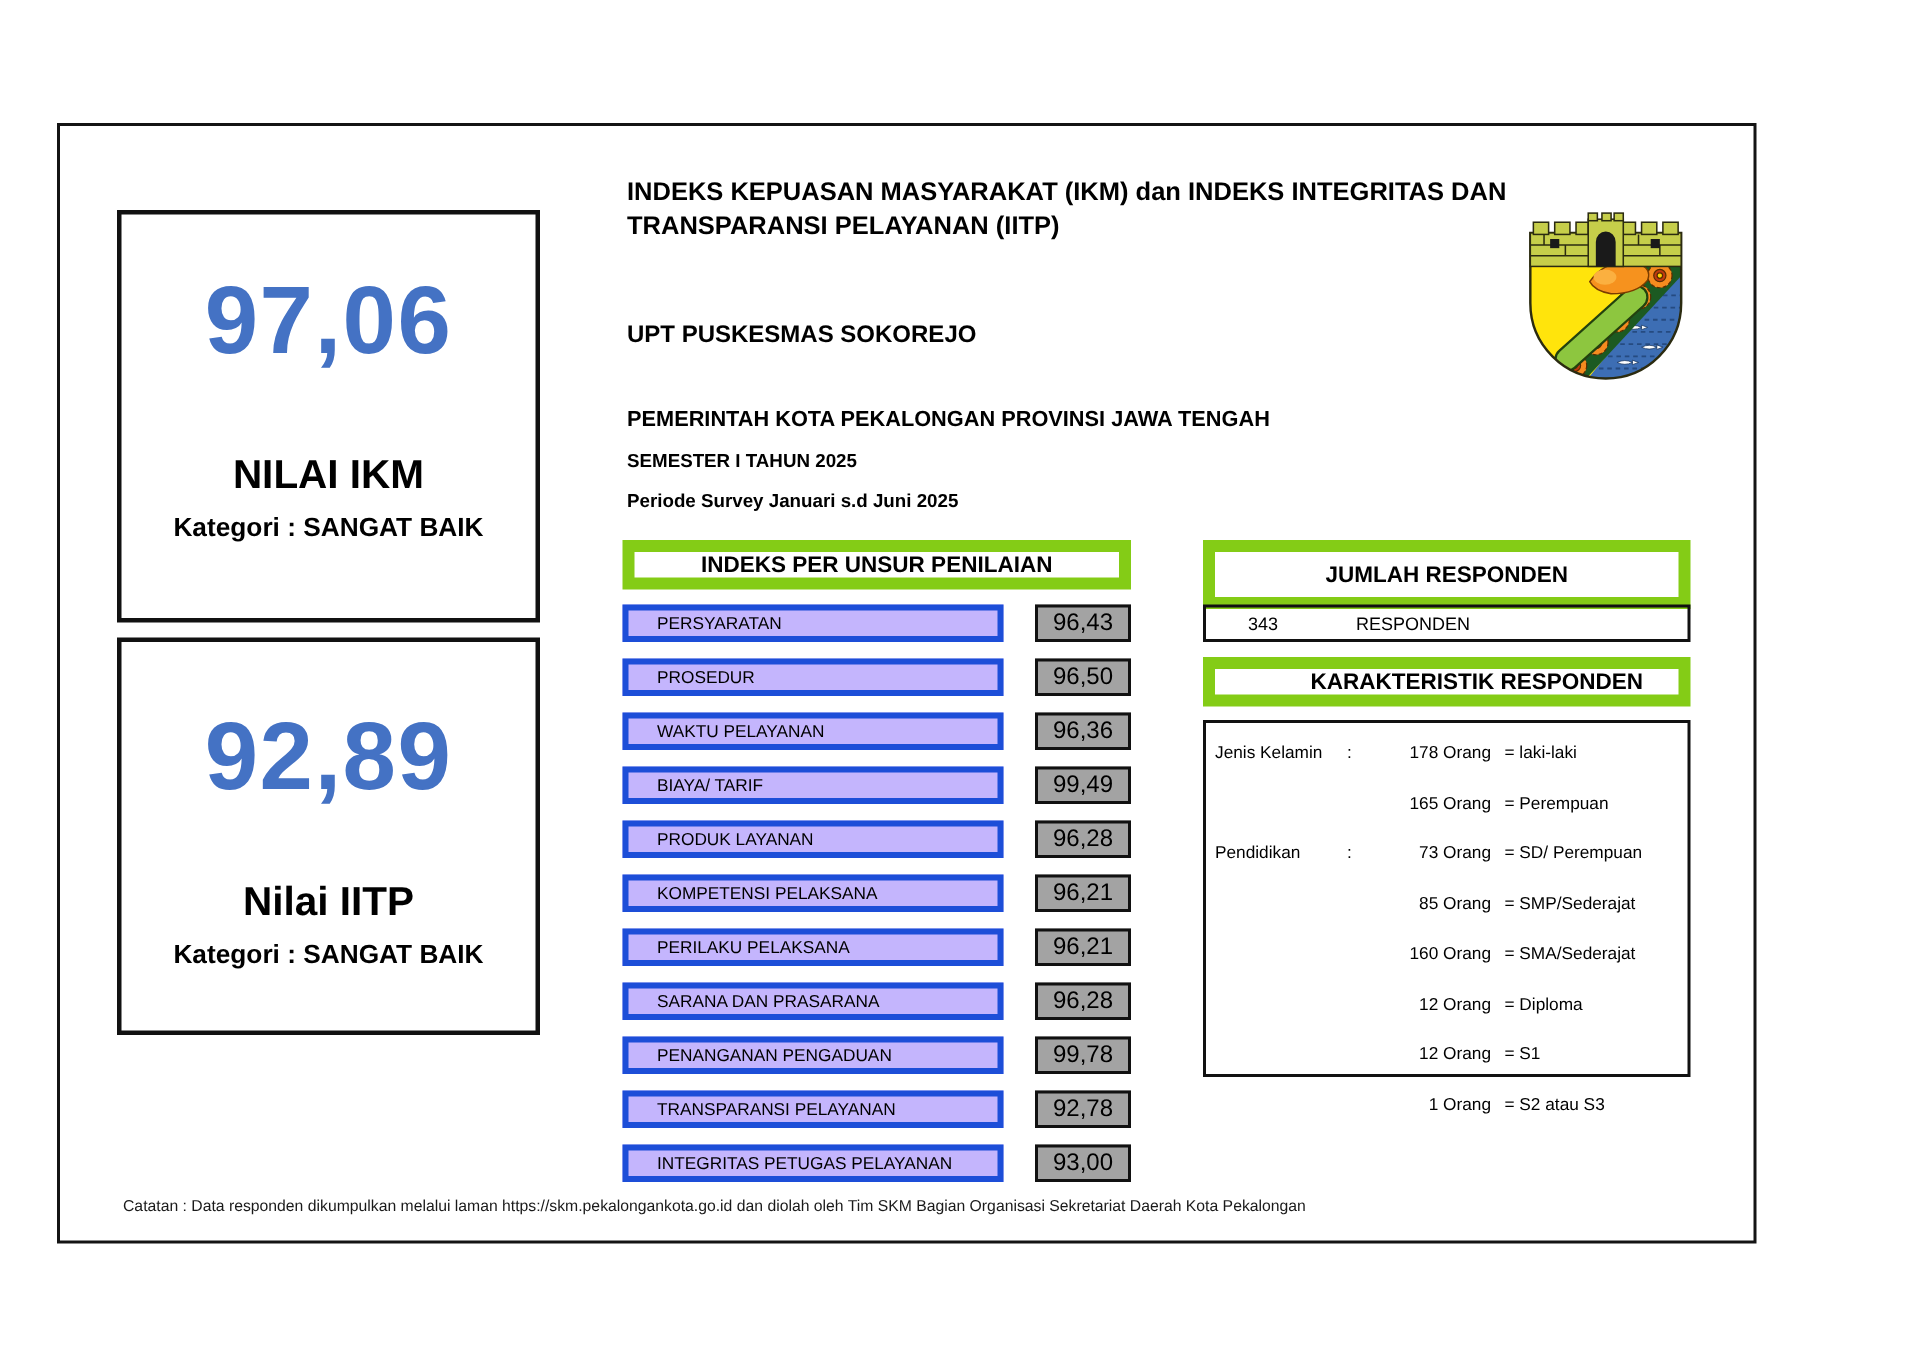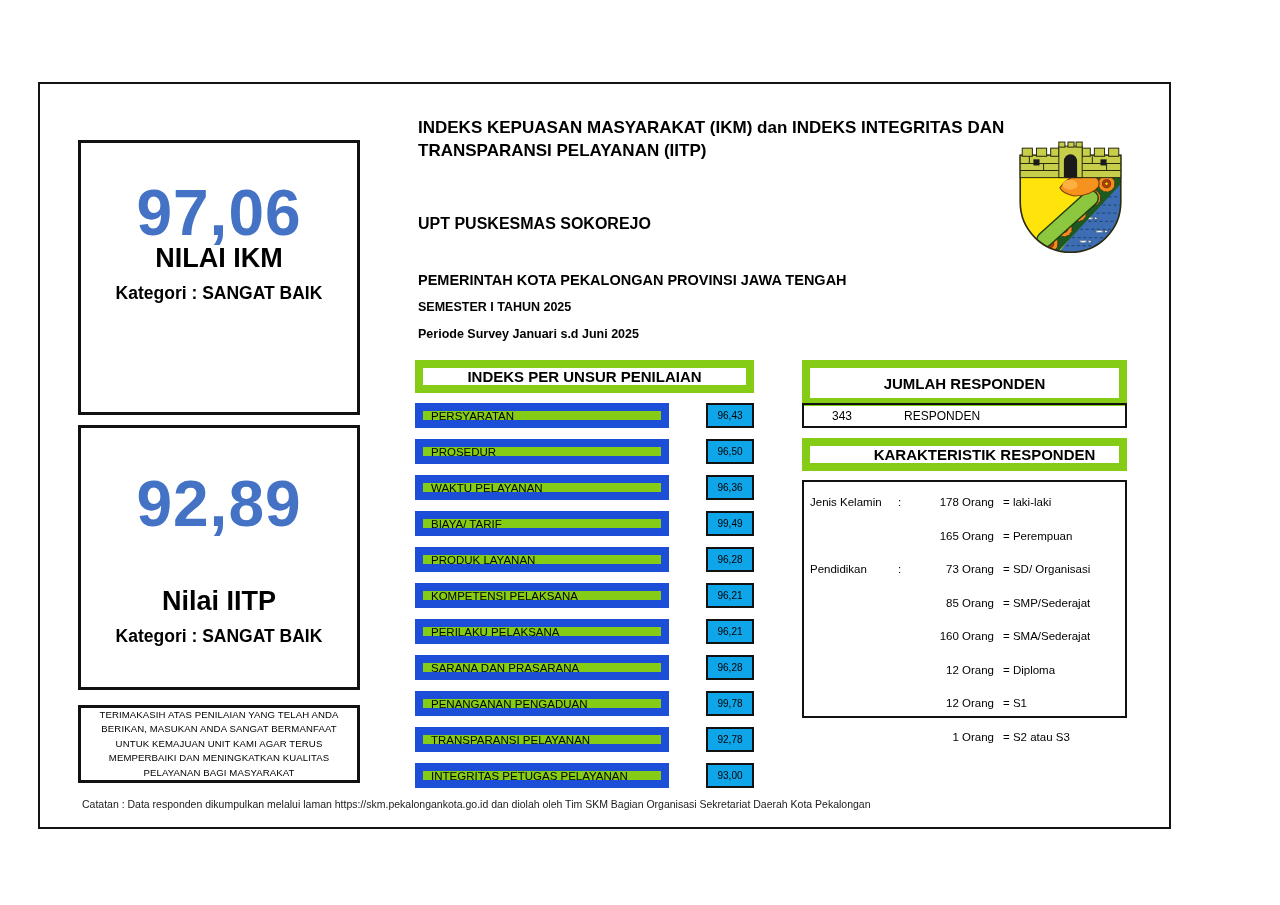--- a/index.html
+++ b/index.html
@@ -17,21 +17,21 @@
     position:absolute;left:38px;width:282px;border:3px solid #111;
     box-sizing:border-box;background:#fff;display:flex;flex-direction:column;
     align-items:center;text-align:center;
   }
   #ikm-box{top:56px;height:275px;}
   #iitp-box{top:341px;height:265px;}
   .score-value{font-weight:bold;font-size:64px;line-height:1;letter-spacing:1px;}
   #ikm-box .score-value{margin-top:38px;}
   #iitp-box .score-value{margin-top:44px;}
   .score-label{font-weight:bold;font-size:27px;line-height:1;}
-  #ikm-box .score-label{}
+  #ikm-box .score-label{margin-top:58px;}
   #iitp-box .score-label{margin-top:52px;}
   .score-category{font-weight:bold;font-size:17.5px;line-height:1;margin-top:13px;}
   .thanks-box{
     position:absolute;left:38px;top:621px;width:282px;height:78px;
     border:3px solid #111;box-sizing:border-box;display:flex;align-items:center;
     justify-content:center;text-align:center;font-size:9.6px;line-height:1.5;
     padding:2px 8px;letter-spacing:0.1px;
   }
   
   .doc-title{position:absolute;left:378px;top:33px;width:606px;font-weight:bold;font-size:17px;line-height:1.35;}
@@ -45,26 +45,26 @@
     border:8px solid #84cc16;box-sizing:border-box;display:flex;align-items:center;
     justify-content:center;font-weight:bold;font-size:15px;background:#fff;
   }
   #unsur-header{position:absolute;left:375px;top:276px;width:339px;height:33px;}
   #resp-header{position:absolute;left:762px;top:276px;width:325px;height:46px;}
   #karak-header{position:absolute;left:762px;top:354px;width:325px;height:33px;padding-left:40px;}
   
   .unsur-rows{position:absolute;left:375px;top:319px;width:339px;display:flex;flex-direction:column;gap:11px;}
   .unsur-row{display:flex;justify-content:space-between;height:25px;}
   .unsur-label{
-    width:254px;border:8px solid #1d4ed8;box-sizing:border-box;display:flex;
-    align-items:center;padding-left:8px;font-size:11.5px;background:#84cc16;
+    width:254px;border:4px solid #1d4ed8;box-sizing:border-box;display:flex;
+    align-items:center;padding-left:19px;font-size:11.5px;background:#c4b5fd;
   }
   .unsur-value{
-    width:48px;border:2px solid #111;box-sizing:border-box;display:flex;
-    align-items:center;justify-content:center;font-size:10px;background:#0ea5e9;
+    width:64px;border:2px solid #111;box-sizing:border-box;display:flex;
+    align-items:center;justify-content:center;font-size:16px;background:#a3a3a3;
   }
   
   .resp-count-box{
     position:absolute;left:762px;top:319px;width:325px;height:25px;
     border:2px solid #111;box-sizing:border-box;display:flex;align-items:center;font-size:12px;
   }
   .resp-count{margin-left:28px;}
   .resp-count-label{margin-left:52px;}
   .karak-box{
     position:absolute;left:762px;top:396px;width:325px;height:238px;
@@ -88,21 +88,20 @@
     <div class="score-label">NILAI IKM</div>
     <div class="score-category">Kategori : SANGAT BAIK</div>
   </div>
 
   <div class="score-box" id="iitp-box">
     <div class="score-value" style="color: rgb(68, 114, 196);">92,89</div>
     <div class="score-label">Nilai IITP</div>
     <div class="score-category">Kategori : SANGAT BAIK</div>
   </div>
 
-  <div class="thanks-box">TERIMAKASIH ATAS PENILAIAN YANG TELAH ANDA BERIKAN, MASUKAN ANDA SANGAT BERMANFAAT UNTUK KEMAJUAN UNIT KAMI AGAR TERUS MEMPERBAIKI DAN MENINGKATKAN KUALITAS PELAYANAN BAGI MASYARAKAT</div>
 
   <div class="doc-title">INDEKS KEPUASAN MASYARAKAT (IKM) dan INDEKS INTEGRITAS DAN TRANSPARANSI PELAYANAN (IITP)</div>
   <div class="unit-name">UPT PUSKESMAS SOKOREJO</div>
   <div class="gov-line">PEMERINTAH KOTA PEKALONGAN PROVINSI JAWA TENGAH</div>
   <div class="semester-line">SEMESTER I TAHUN 2025</div>
   <div class="period-line">Periode Survey Januari s.d Juni 2025</div>
 
   <div class="emblem">
     <svg viewBox="0 0 113 126" width="115" height="128" aria-hidden="true">
       <defs>
@@ -262,21 +261,21 @@
     <div class="karak-row">
       <span class="karak-label"></span>
       <span class="karak-colon"></span>
       <span class="karak-amount">165 Orang</span>
       <span class="karak-desc">= Perempuan</span>
     </div>
     <div class="karak-row">
       <span class="karak-label">Pendidikan</span>
       <span class="karak-colon">:</span>
       <span class="karak-amount">73 Orang</span>
-      <span class="karak-desc">= SD/ Organisasi</span>
+      <span class="karak-desc">= SD/ Perempuan</span>
     </div>
     <div class="karak-row">
       <span class="karak-label"></span>
       <span class="karak-colon"></span>
       <span class="karak-amount">85 Orang</span>
       <span class="karak-desc">= SMP/Sederajat</span>
     </div>
     <div class="karak-row">
       <span class="karak-label"></span>
       <span class="karak-colon"></span>

